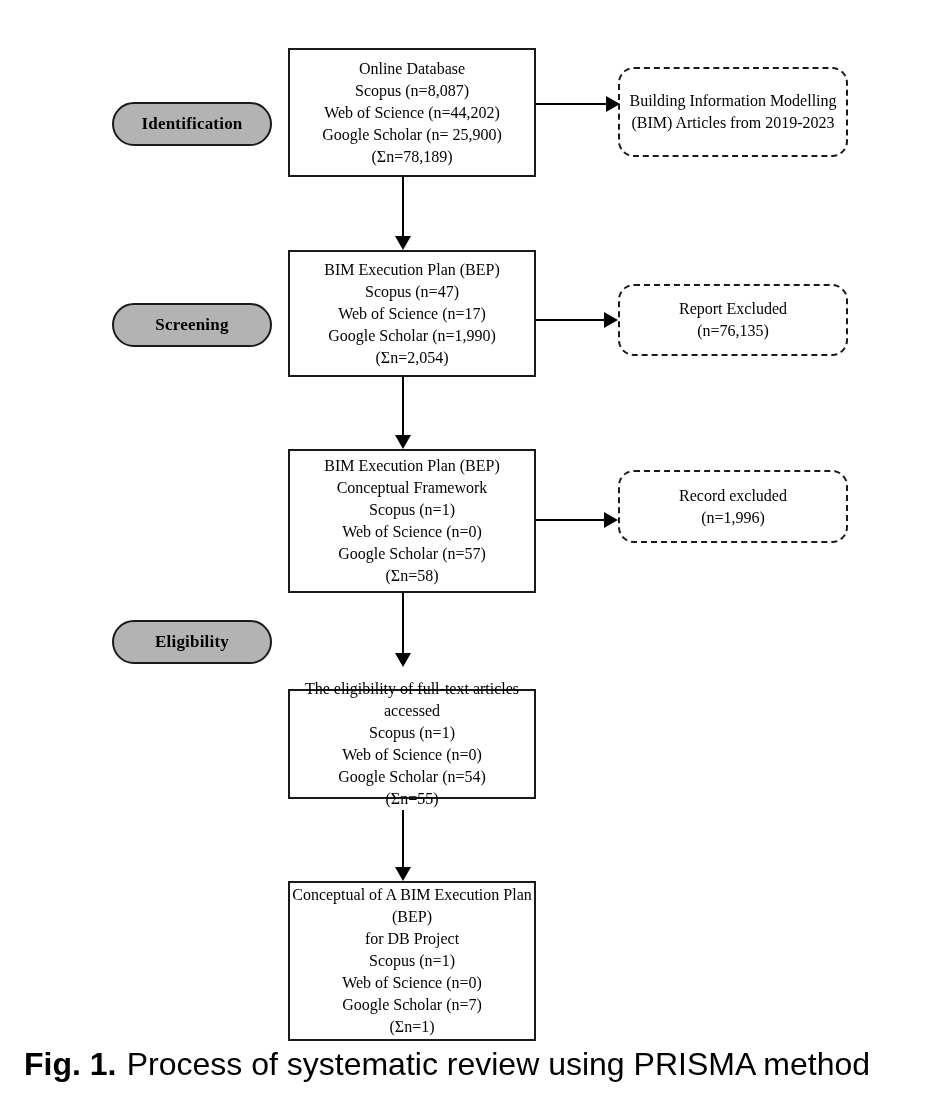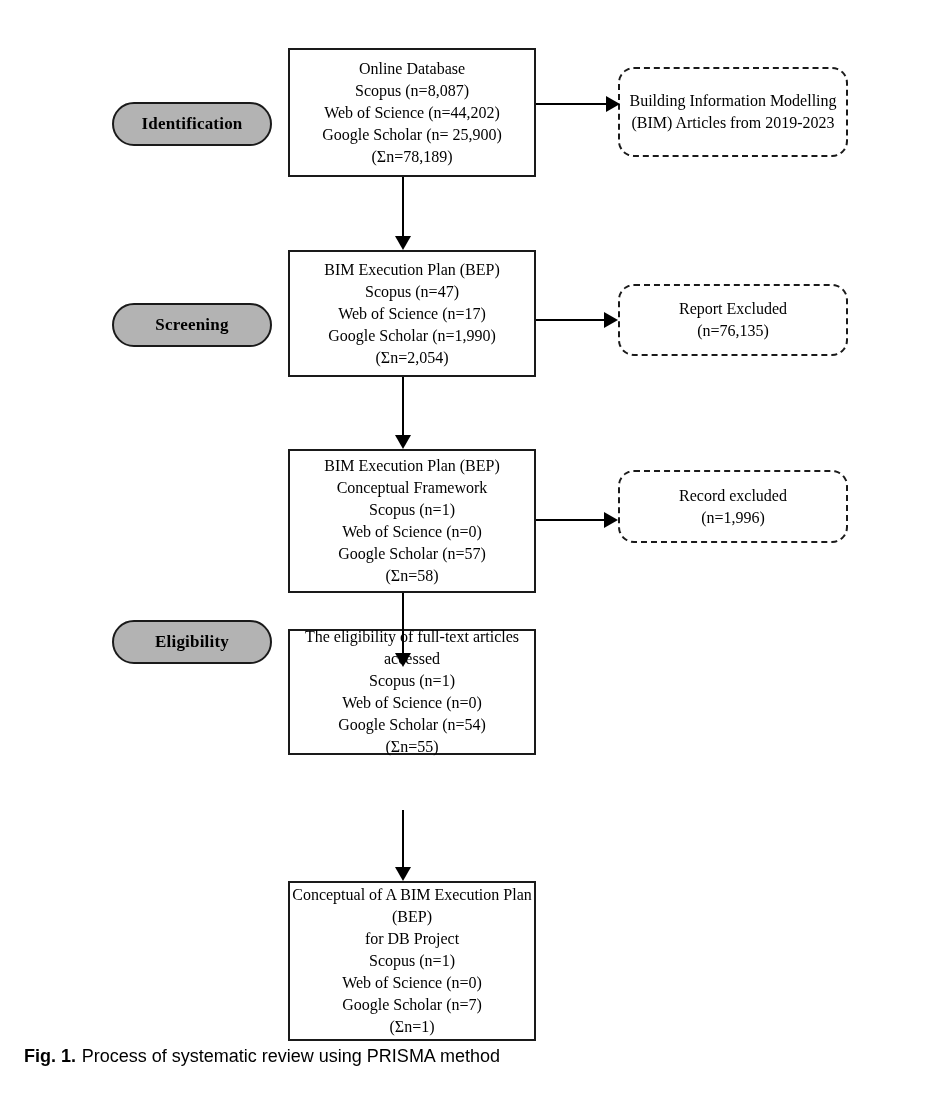--- a/index.html
+++ b/index.html
@@ -99,21 +99,21 @@
     border-top: 8px solid transparent;
     border-bottom: 8px solid transparent;
     border-left: 14px solid #000000;
   }
   
   .caption {
     position: absolute;
     left: 24px;
     top: 1046px;
     font-family: "Liberation Sans", sans-serif;
-    font-size: 18px;
+    font-size: 32px;
     white-space: nowrap;
   }
   .cap-bold { font-weight: 700; }
   .cap-text { font-weight: 400; margin-left: 0.32em; }
 </style>
 </head>
 <body>
 
 <div class="canvas">
 
@@ -145,21 +145,21 @@
 
   <div class="fbox" style="top:449px;height:144px">
     <div class="bline">BIM Execution Plan (BEP)</div>
     <div class="bline">Conceptual Framework</div>
     <div class="bline">Scopus (n=1)</div>
     <div class="bline">Web of Science (n=0)</div>
     <div class="bline">Google Scholar (n=57)</div>
     <div class="bline">(Σn=58)</div>
   </div>
 
-  <div class="fbox" style="top:629px;height:126px">
+  <div class="fbox" style="top:689px;height:110px">
     <div class="bline">The eligibility of full-text articles</div>
     <div class="bline">accessed</div>
     <div class="bline">Scopus (n=1)</div>
     <div class="bline">Web of Science (n=0)</div>
     <div class="bline">Google Scholar (n=54)</div>
     <div class="bline">(Σn=55)</div>
   </div>
 
   <div class="fbox" style="top:881px;height:160px">
     <div class="bline">Conceptual of A BIM Execution Plan</div>

